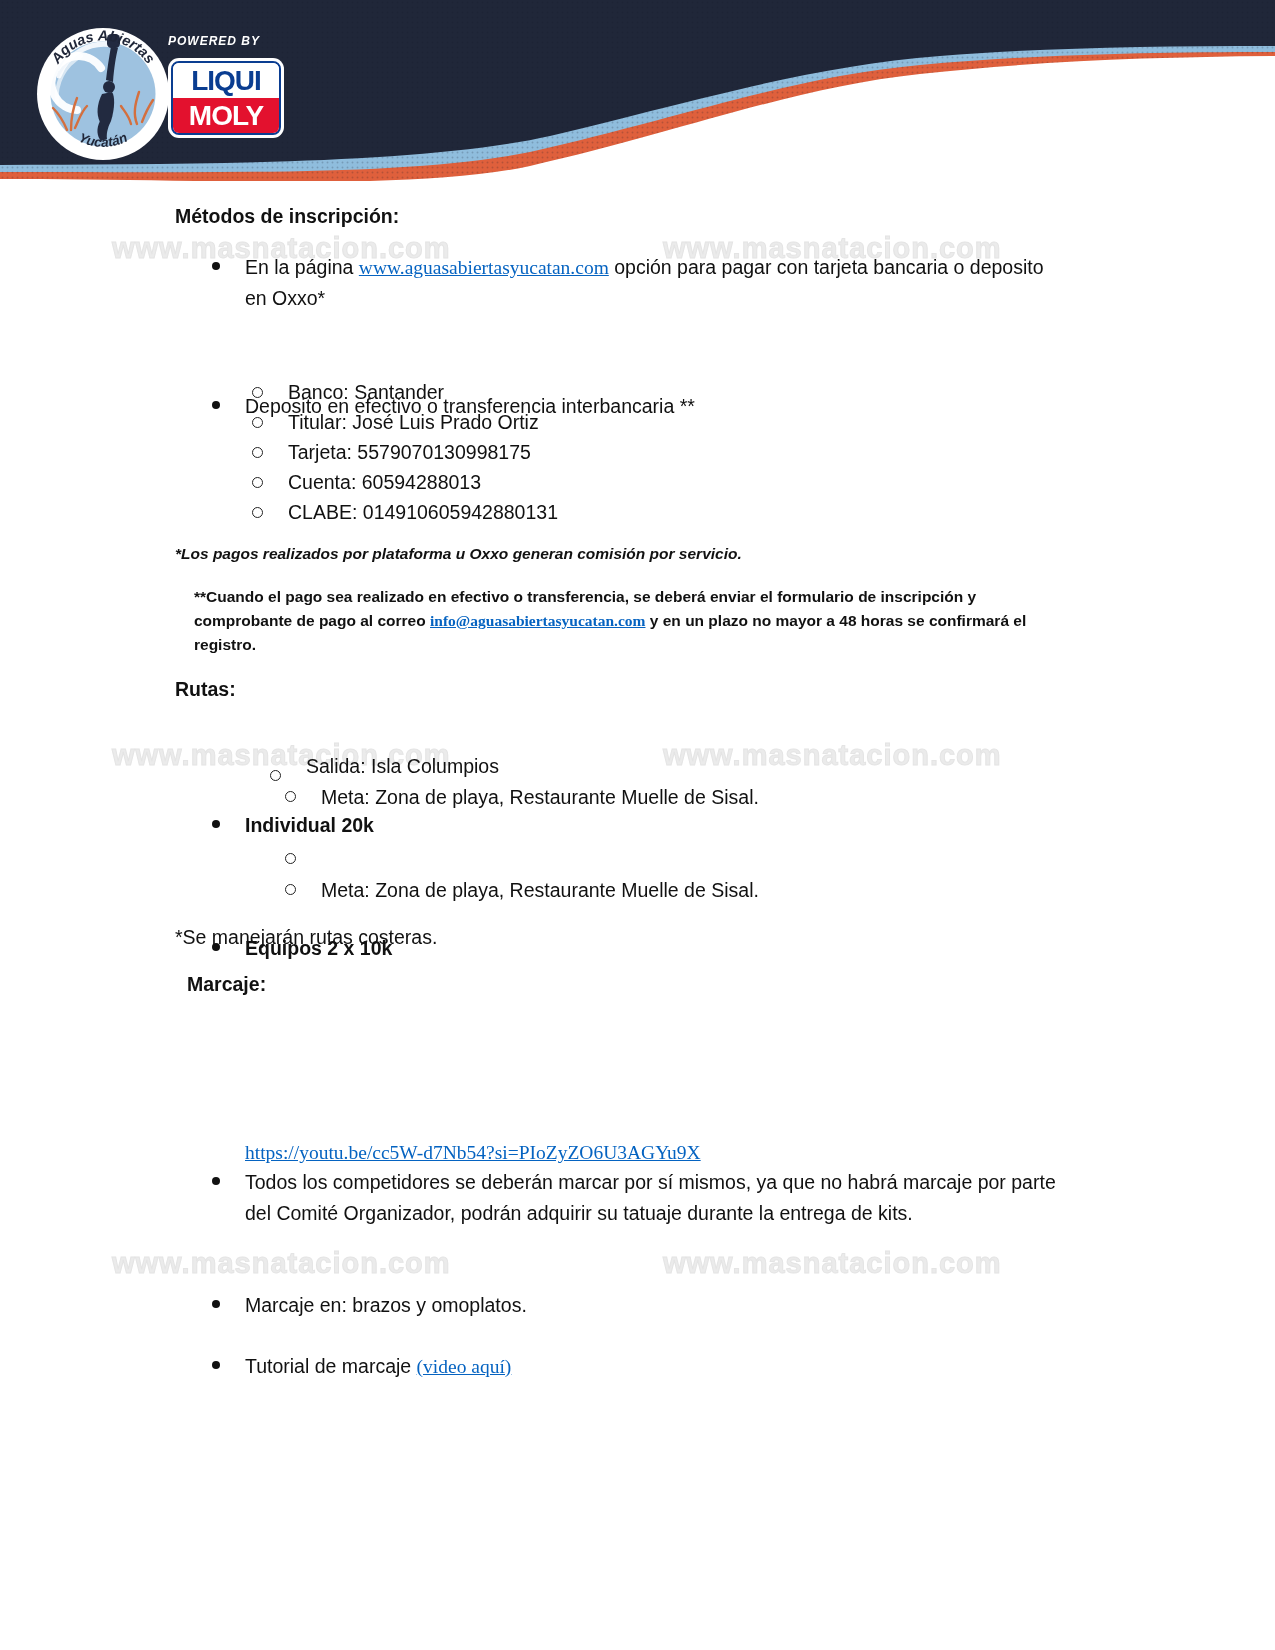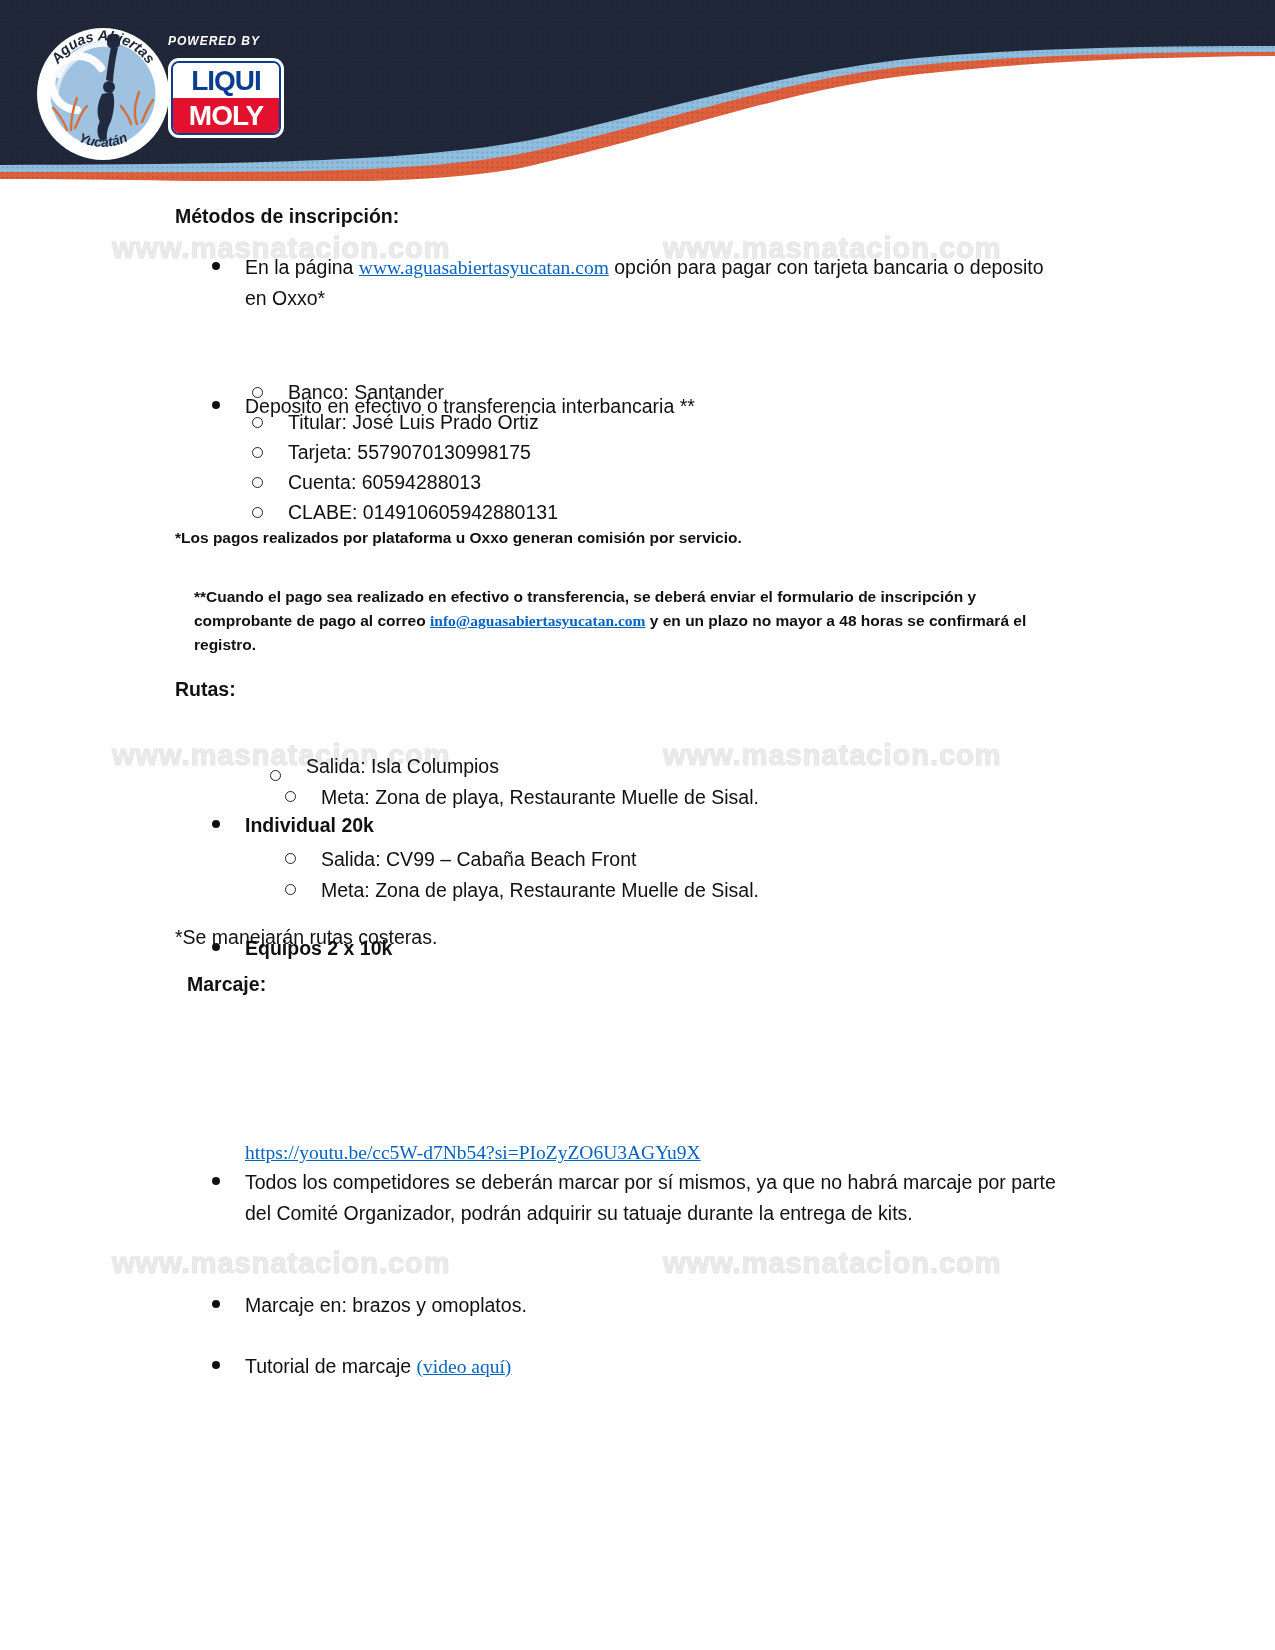--- a/index.html
+++ b/index.html
@@ -150,21 +150,21 @@
     <div class="sub-item">
       <span class="circle-glyph"></span>
       <span>Cuenta: 60594288013</span>
     </div>
     <div class="sub-item">
       <span class="circle-glyph"></span>
       <span>CLABE: 014910605942880131</span>
     </div>
   </div>
 
-  <div class="txtblock note nowrap" style="left:175px;top:526px;">*Los pagos realizados por plataforma u Oxxo generan comisión por servicio.</div>
+  <div class="txtblock note nowrap" style="left:175px;top:542px;font-style:italic;">*Los pagos realizados por plataforma u Oxxo generan comisión por servicio.</div>
 
   <div class="txtblock note" style="left:175px;top:585px;width:870px;margin-left:19px;">
     <span>**Cuando el pago sea realizado en efectivo o transferencia, se deberá enviar el formulario de inscripción y comprobante de pago al correo </span><a class="doclink">info@aguasabiertasyucatan.com</a><span> y en un plazo no mayor a 48 horas se confirmará el registro.</span>
   </div>
 
   <div class="txtblock heading" style="left:175px;top:674px;">Rutas:</div>
 
   <div class="txtblock bullet-row nowrap bold" style="left:245px;top:719px;">
     <span class="bullet-glyph"></span>
     <span>Individual 20k</span>
@@ -177,21 +177,20 @@
     <span class="circle-glyph"></span>
     <span>Meta: Zona de playa, Restaurante Muelle de Sisal.</span>
   </div>
 
   <div class="txtblock bullet-row nowrap bold" style="left:245px;top:812px;">
     <span class="bullet-glyph"></span>
     <span>Equipos 2 x 10k</span>
   </div>
   <div class="txtblock route-row nowrap" style="left:285px;top:843px;">
     <span class="circle-glyph"></span>
-    <span>Salida: CV99 – Cabaña Beach Front</span>
   </div>
   <div class="txtblock route-row nowrap" style="left:285px;top:874px;">
     <span class="circle-glyph"></span>
     <span>Meta: Zona de playa, Restaurante Muelle de Sisal.</span>
   </div>
 
   <div class="txtblock nowrap" style="left:175px;top:922px;">*Se manejarán rutas costeras.</div>
 
   <div class="txtblock heading" style="left:187px;top:969px;">Marcaje:</div>
 

